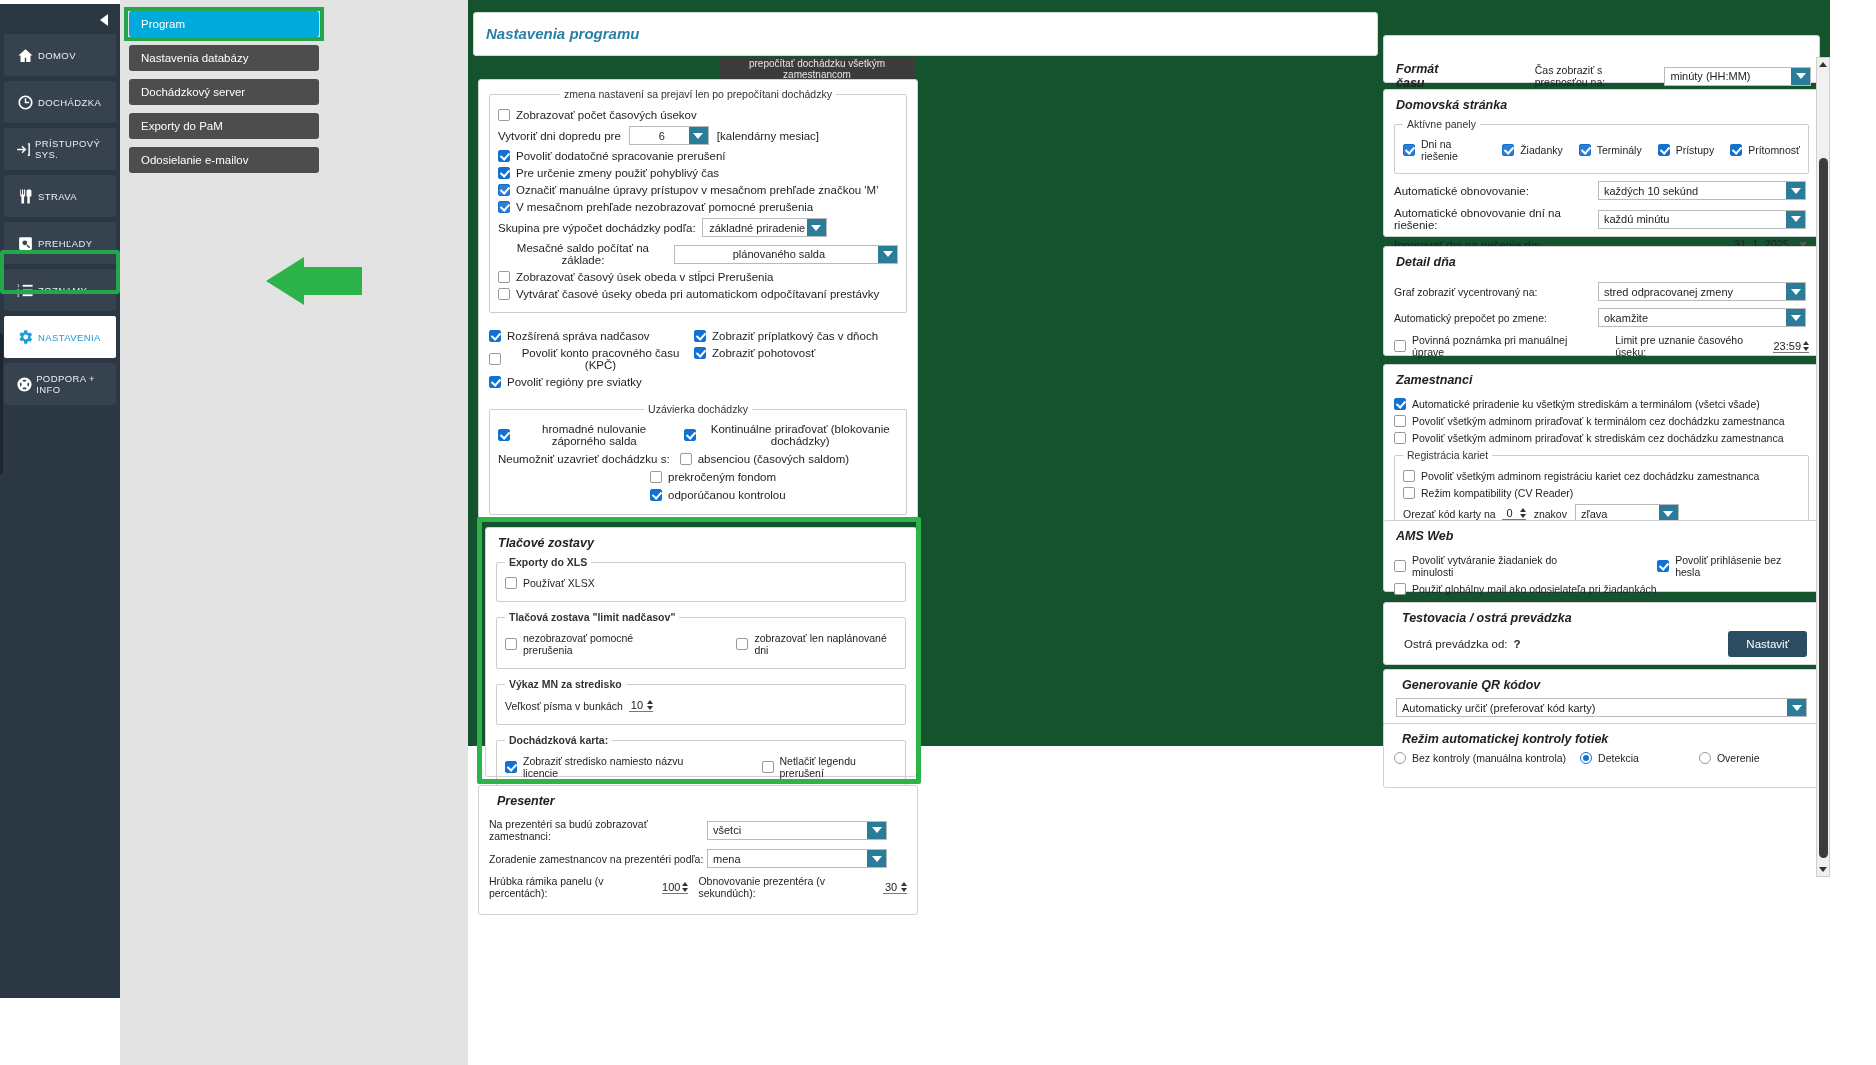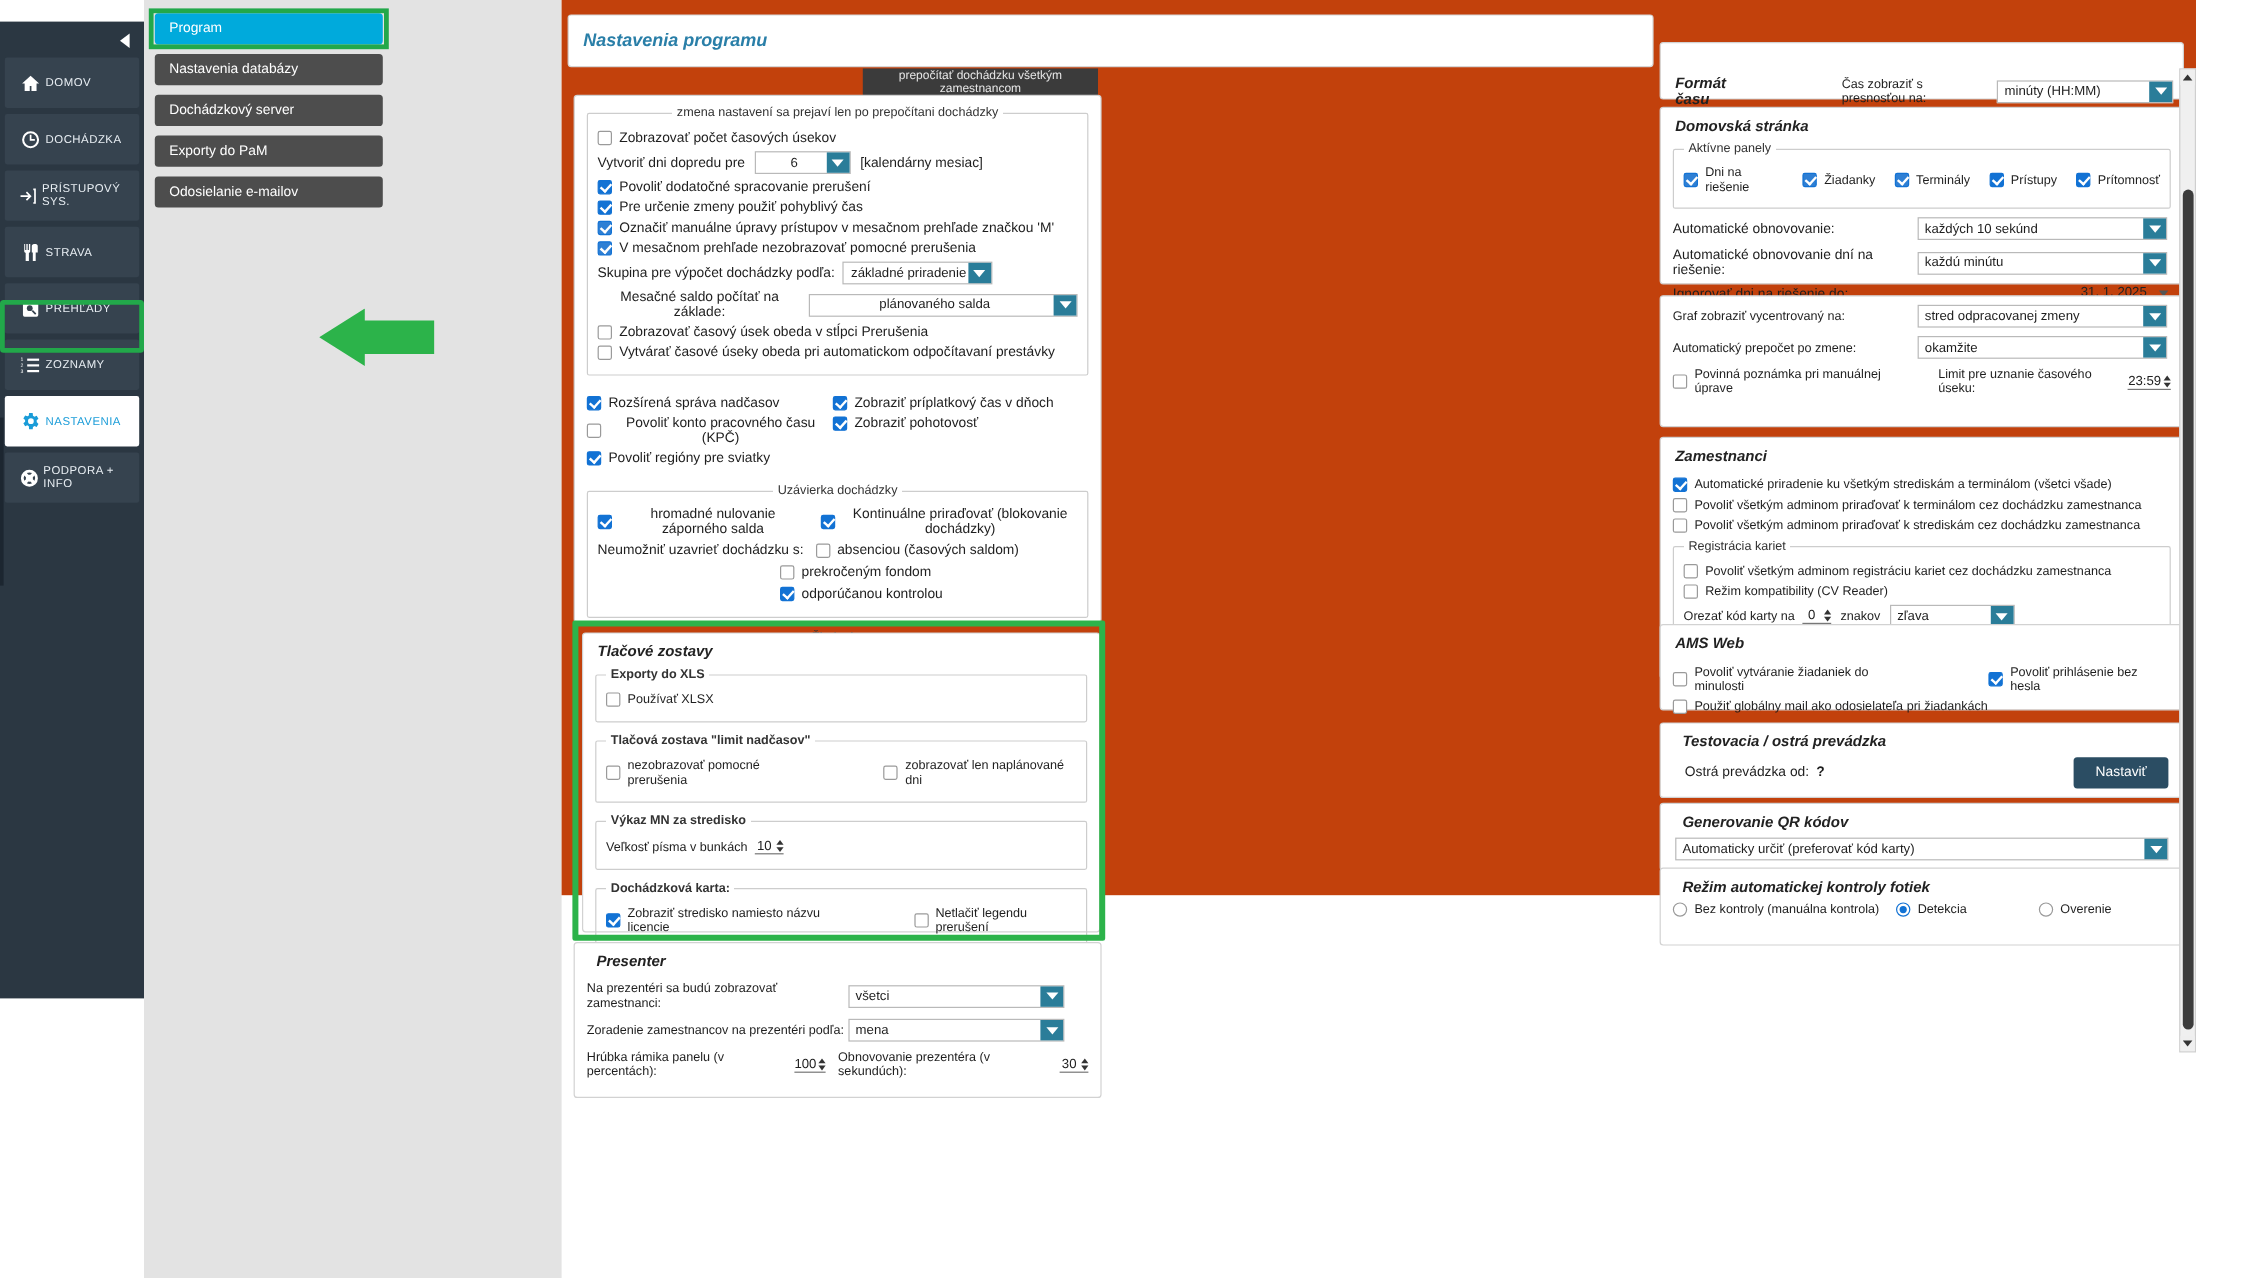--- a/index.html
+++ b/index.html
@@ -9,21 +9,21 @@
     background:#ffffff;
     font-family:"Liberation Sans", sans-serif;
     font-size:11.5px;
     color:#222;
     overflow:hidden;
     position:relative;
   }
 
   
   #leftnav {
-    position:absolute; left:0; top:18px; width:120px; height:814px;
+    position:absolute; left:0; top:4px; width:120px; height:994px;
     background:#2b3742;
   }
   .collapse-row { height:30px; position:relative; }
   .collapse-arrow {
     position:absolute; right:12px; top:10px;
     width:0;height:0;
     border-top:6px solid transparent;
     border-bottom:6px solid transparent;
     border-right:8px solid #ffffff;
     cursor:pointer;
@@ -70,21 +70,21 @@
     border:4px solid #22a84a; pointer-events:none;
   }
 
   
   .arrow-left { position:absolute; left:146px; top:257px; width:96px; height:48px; }
   .arrow-right { position:absolute; left:374px; top:616px; width:96px; height:48px; }
 
   
   #main {
     position:absolute; left:468px; top:0; width:1408px; height:746px;
-    background:#c2410c;
+    background:#14532d;
   }
   .title-card {
     position:absolute; left:5px; top:12px; width:905px; height:44px;
     background:#ffffff; border:1px solid #d6d6d6; border-radius:3px;
   }
   .title-card h1 {
     margin:0; padding:12px 0 0 12px;
     font-size:15px; font-style:italic; font-weight:bold;
     color:#2a7fa8;
   }
@@ -620,20 +620,21 @@
           </span>
         </div>
         <div style="display:flex; align-items:center; margin:7px 0;">
           <span class="cb on"></span>
           <span class="lbl">povoliť rozšírenú prítomnosť zamestnancov</span>
         </div>
       </div>
     </div>
 
     <div class="panel" style="left:0px; top:189px; width:437px; height:110px;">
+      <h2>Detail dňa</h2>
       <div style="padding:0 10px 0 10px;">
         <div style="display:flex; align-items:center; margin:7px 0;">
           <span class="lbl sm" style="width:204px;">Graf zobraziť vycentrovaný na:</span>
           <span class="dd" style="width:208px;">
             <span class="val">stred odpracovanej zmeny</span>
             <span class="btn"></span>
           </span>
         </div>
         <div style="display:flex; align-items:center; margin:7px 0;">
           <span class="lbl sm" style="width:204px;">Automatický prepočet po zmene:</span>

